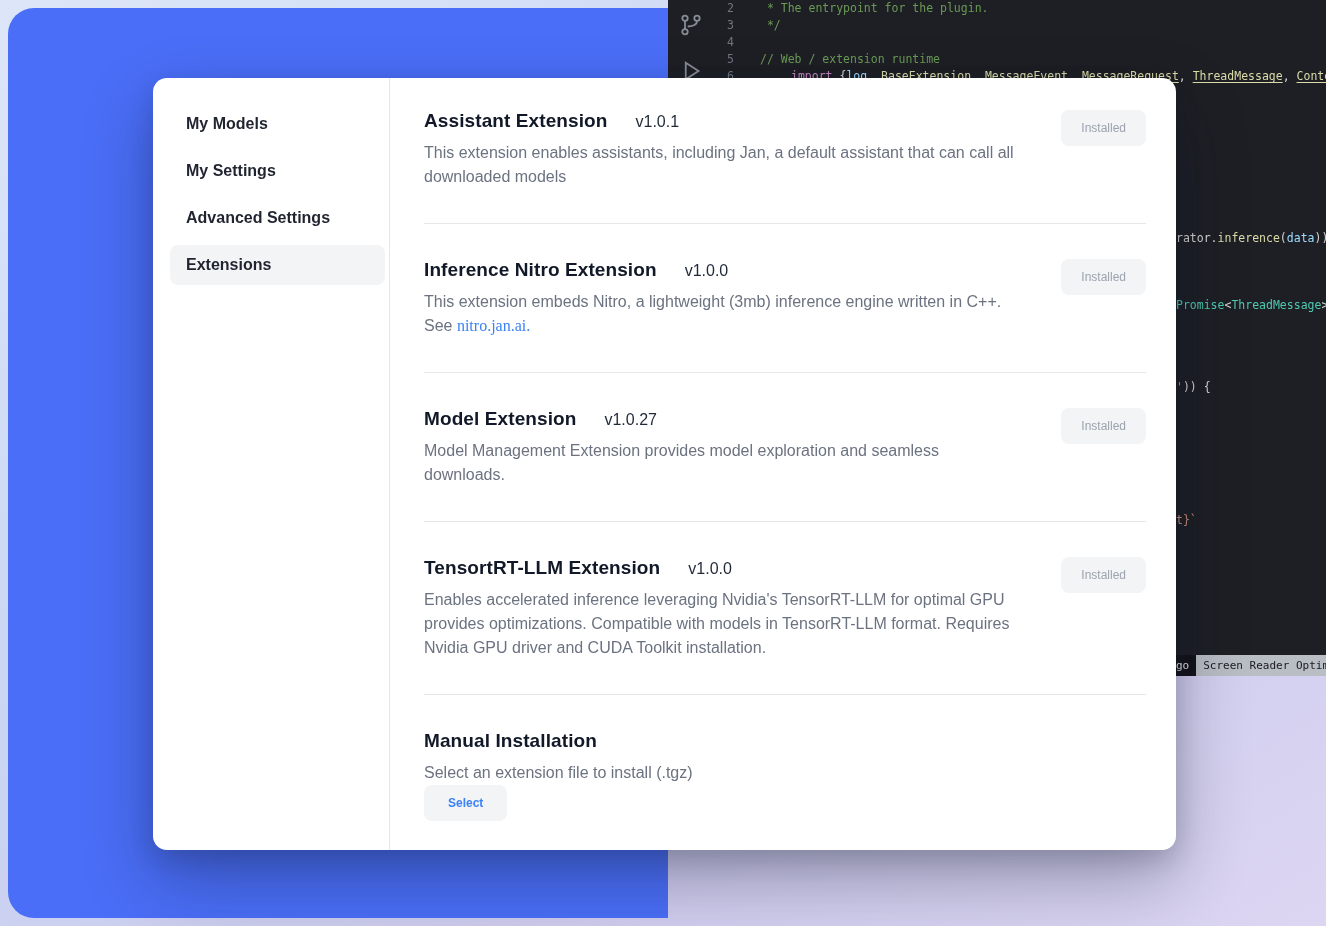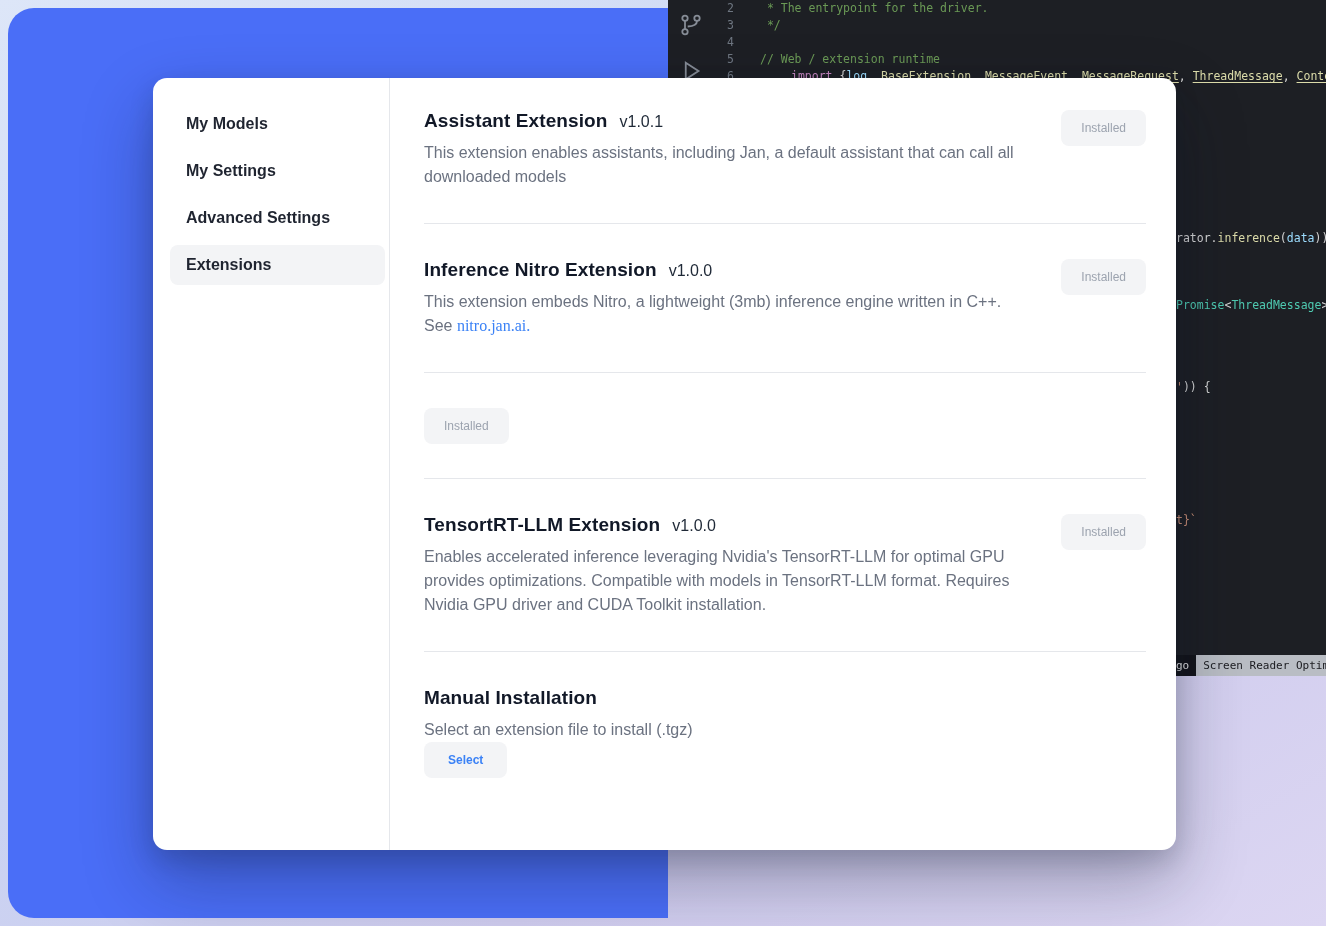--- a/index.html
+++ b/index.html
@@ -62,21 +62,21 @@
   .side-item{
     padding:11px 16px;font-size:16px;font-weight:600;color:#1f2430;border-radius:8px;
     margin-bottom:7px;cursor:pointer;white-space:nowrap;
   }
   .side-item.active{background:var(--active_item_bg);}
   .content{flex:1;padding:28px 30px 0 34px;}
   .ext-row{display:flex;justify-content:space-between;align-items:flex-start;padding:35px 0 34px;border-bottom:1px solid var(--divider);}
   .ext-row.first{padding-top:4px;}
   .ext-row.manual{border-bottom:none;flex-direction:column;}
   .ext-text{width:592px;}
-  .title-line{display:flex;align-items:baseline;gap:12px;}
+  .title-line{display:flex;align-items:baseline;gap:28px;}
   .ext-name{margin:0;font-size:19px;font-weight:700;color:var(--title_text);letter-spacing:.1px;}
   .ver{font-size:16px;color:#1f2937;}
   .desc{margin:9px 0 0;font-size:16px;line-height:24px;color:var(--desc_text);}
   .link{color:var(--accent_link);cursor:pointer;text-decoration:none;font-family:Liberation Serif, serif;}
   .btn{
     border:none;border-radius:8px;background:var(--button_bg);cursor:pointer;
     font-family:"Liberation Sans",sans-serif;font-size:12px;padding:11px 20px;white-space:nowrap;
   }
   .btn.installed{color:var(--installed_text);font-weight:500;}
   .btn.select{color:var(--accent_link);font-weight:600;padding:11px 24px;}
@@ -94,21 +94,21 @@
         <path d="M4 5.3 V10.7 M12 5.3 C12 8.2 9.4 8.8 5.8 9"></path>
       </svg>
     </span>
     <span class="abicon">
       <svg viewBox="0 0 16 16" width="24" height="24" fill="none" stroke="#868c96" stroke-width="1.2">
         <path d="M4.5 2.5 L13 8 L4.5 13.5 Z"></path>
       </svg>
     </span>
   </div>
   <div id="code-lines">
-      <div class="code-line"><span class="ln">2</span><span class="code-text"><span class="tok-comment"> * The entrypoint for the driver.</span></span></div>
+      <div class="code-line"><span class="ln">2</span><span class="code-text"><span class="tok-comment"> * The entrypoint for the plugin.</span></span></div>
       <div class="code-line"><span class="ln">3</span><span class="code-text"><span class="tok-comment"> */</span></span></div>
       <div class="code-line"><span class="ln">4</span><span class="code-text"></span></div>
       <div class="code-line"><span class="ln">5</span><span class="code-text"><span class="tok-comment">// Web / extension runtime</span></span></div>
       <div class="code-line"><span class="ln">6</span><span class="code-text"><span class="tok-keyword">import </span><span class="tok-punct">{</span><span class="tok-var">log</span><span class="tok-punct">, </span><span class="tok-import">BaseExtension</span><span class="tok-punct">, </span><span class="tok-import">MessageEvent</span><span class="tok-punct">, </span><span class="tok-import">MessageRequest</span><span class="tok-punct">, </span><span class="tok-import">ThreadMessage</span><span class="tok-punct">, </span><span class="tok-import">ContentType</span></span></div>
     </div>
   <div id="code-frags">
       <div class="code-frag" style="top: 230px;"><span class="tok-punct">rator.</span><span class="tok-fn">inference</span><span class="tok-punct">(</span><span class="tok-var">data</span><span class="tok-punct">));</span></div>
       <div class="code-frag" style="top: 297px;"><span class="tok-type">Promise</span><span class="tok-punct">&lt;</span><span class="tok-type">ThreadMessage</span><span class="tok-punct">&gt;</span></div>
       <div class="code-frag" style="top: 379px;"><span class="tok-str">'</span><span class="tok-punct">)) {</span></div>
       <div class="code-frag" style="top: 512px;"><span class="tok-str">t}`</span></div>
@@ -147,20 +147,27 @@
         <div class="title-line">
           <h2 class="ext-name">Inference Nitro Extension</h2>
           <span class="ver">v1.0.0</span>
         </div>
         <p class="desc"><span>This extension embeds Nitro, a lightweight (3mb) inference engine written in C++. See </span><a class="link">nitro.jan.ai.</a></p>
       </div>
       <button class="btn installed">Installed</button>
     </section>
 
     <section class="ext-row">
+      <div class="ext-text">
+        <div class="title-line">
+          <h2 class="ext-name">Model Extension</h2>
+          <span class="ver">v1.0.27</span>
+        </div>
+        <p class="desc">Model Management Extension provides model exploration and seamless downloads.</p>
+      </div>
       <button class="btn installed">Installed</button>
     </section>
 
     <section class="ext-row">
       <div class="ext-text">
         <div class="title-line">
           <h2 class="ext-name">TensortRT-LLM Extension</h2>
           <span class="ver">v1.0.0</span>
         </div>
         <p class="desc">Enables accelerated inference leveraging Nvidia's TensorRT-LLM for optimal GPU provides optimizations. Compatible with models in TensorRT-LLM format. Requires Nvidia GPU driver and CUDA Toolkit installation.</p>

